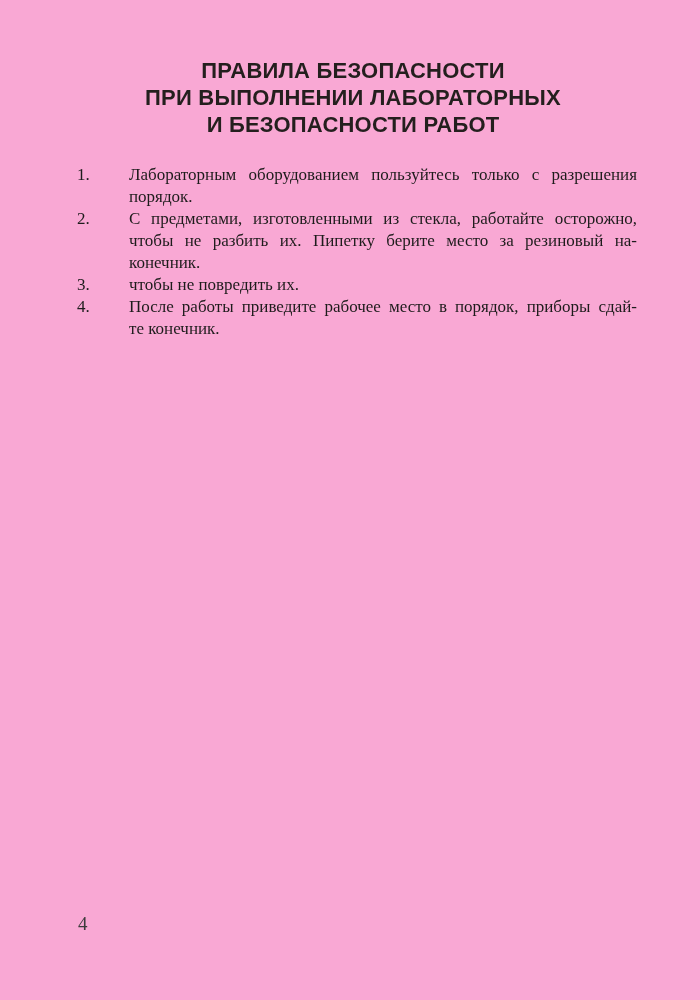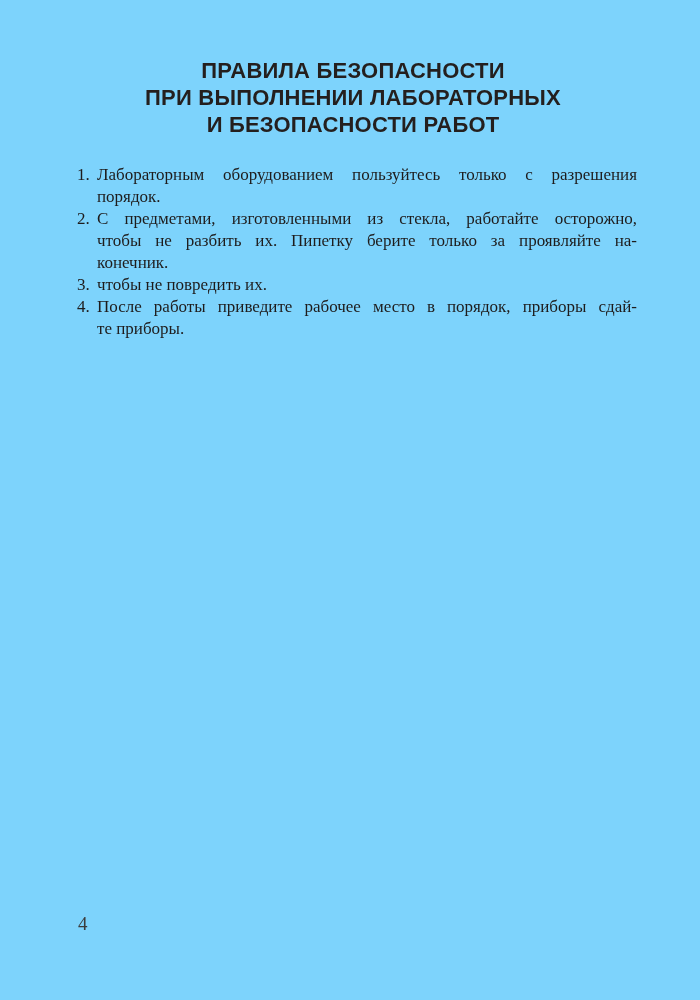--- a/index.html
+++ b/index.html
@@ -1,20 +1,20 @@
 <!DOCTYPE html>
 <html><head>
 <meta charset="utf-8">
 <style>
   html, body { margin: 0; padding: 0; background: #ffffff; }
   .page {
     position: relative;
     width: 700px;
     height: 1000px;
-    background: #7dd3fc;
+    background: #f9a8d4;
     font-family: "Liberation Serif", serif;
     color: #1e1c1c;
     overflow: hidden;
   }
   .title {
     position: absolute;
     top: 57px;
     left: 70px;
     width: 566px;
     text-align: center;
@@ -33,21 +33,21 @@
     width: 560px;
     margin: 0;
     padding: 0;
     list-style: none;
     font-size: 17px;
     line-height: 22px;
   }
   .rule { display: flex; align-items: flex-start; }
   .num  { flex: 0 0 20px; width: 20px; }
   .text { flex: 0 0 540px; width: 540px; }
-  .ln   { white-space: nowrap; }
+  .ln   { white-space: nowrap; margin-left: 32px; }
   .ln.j { text-align: justify; text-align-last: justify; }
   .page-number {
     position: absolute;
     left: 78px;
     top: 913px;
     font-size: 19px;
     line-height: 22px;
     color: #3c3c3c;
   }
 </style>
@@ -69,37 +69,37 @@
       <div class="text">
         <div class="ln j">Лабораторным оборудованием пользуйтесь только с разрешения</div>
         <div class="ln">порядок.</div>
       </div>
     </div>
 
     <div class="rule">
       <span class="num">2.</span>
       <div class="text">
         <div class="ln j">С предметами, изготовленными из стекла, работайте осторожно,</div>
-        <div class="ln j">чтобы не разбить их. Пипетку берите только за проявляйте на-</div>
+        <div class="ln j">чтобы не разбить их. Пипетку берите место за резиновый на-</div>
         <div class="ln">конечник.</div>
       </div>
     </div>
 
     <div class="rule">
       <span class="num">3.</span>
       <div class="text">
         <div class="ln">чтобы не повредить их.</div>
       </div>
     </div>
 
     <div class="rule">
       <span class="num">4.</span>
       <div class="text">
         <div class="ln j">После работы приведите рабочее место в порядок, приборы сдай-</div>
-        <div class="ln">те приборы.</div>
+        <div class="ln">те конечник.</div>
       </div>
     </div>
 
   </div>
 
   <span class="page-number">4</span>
 
 </div>
 
 </body></html>

